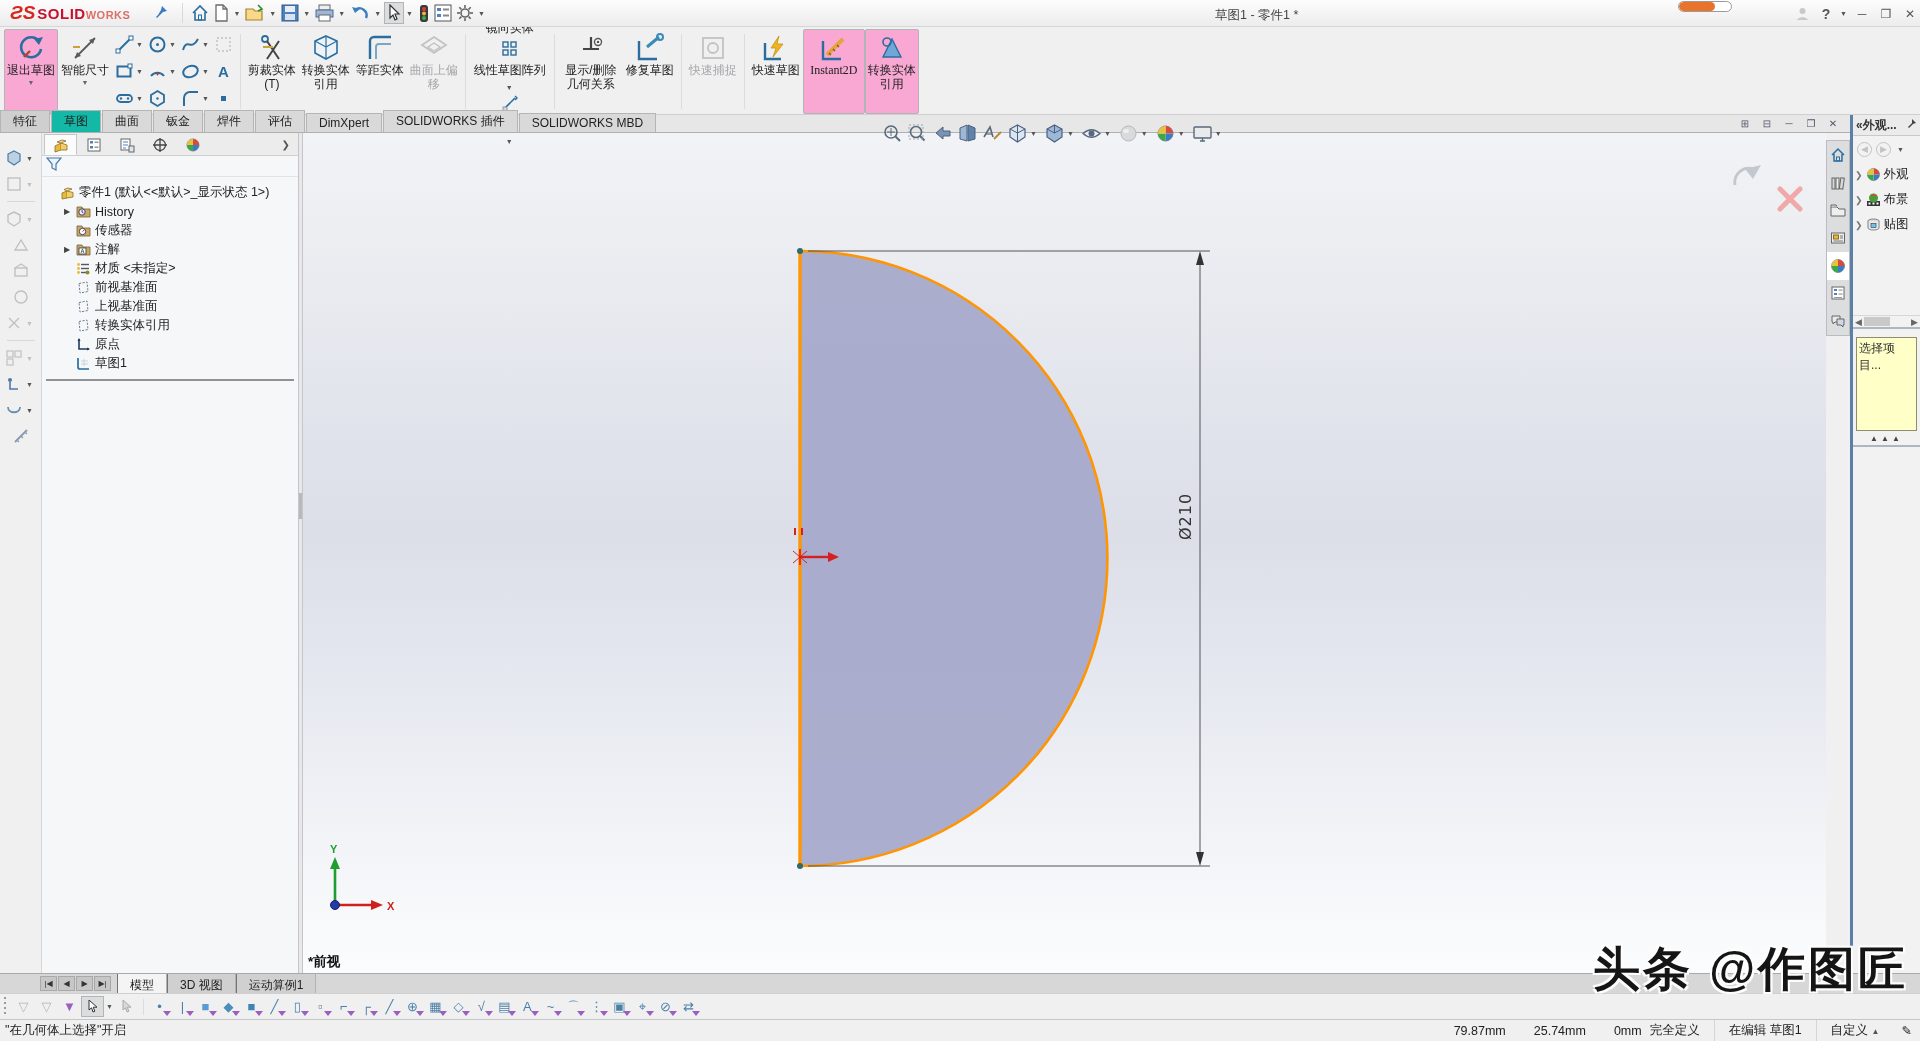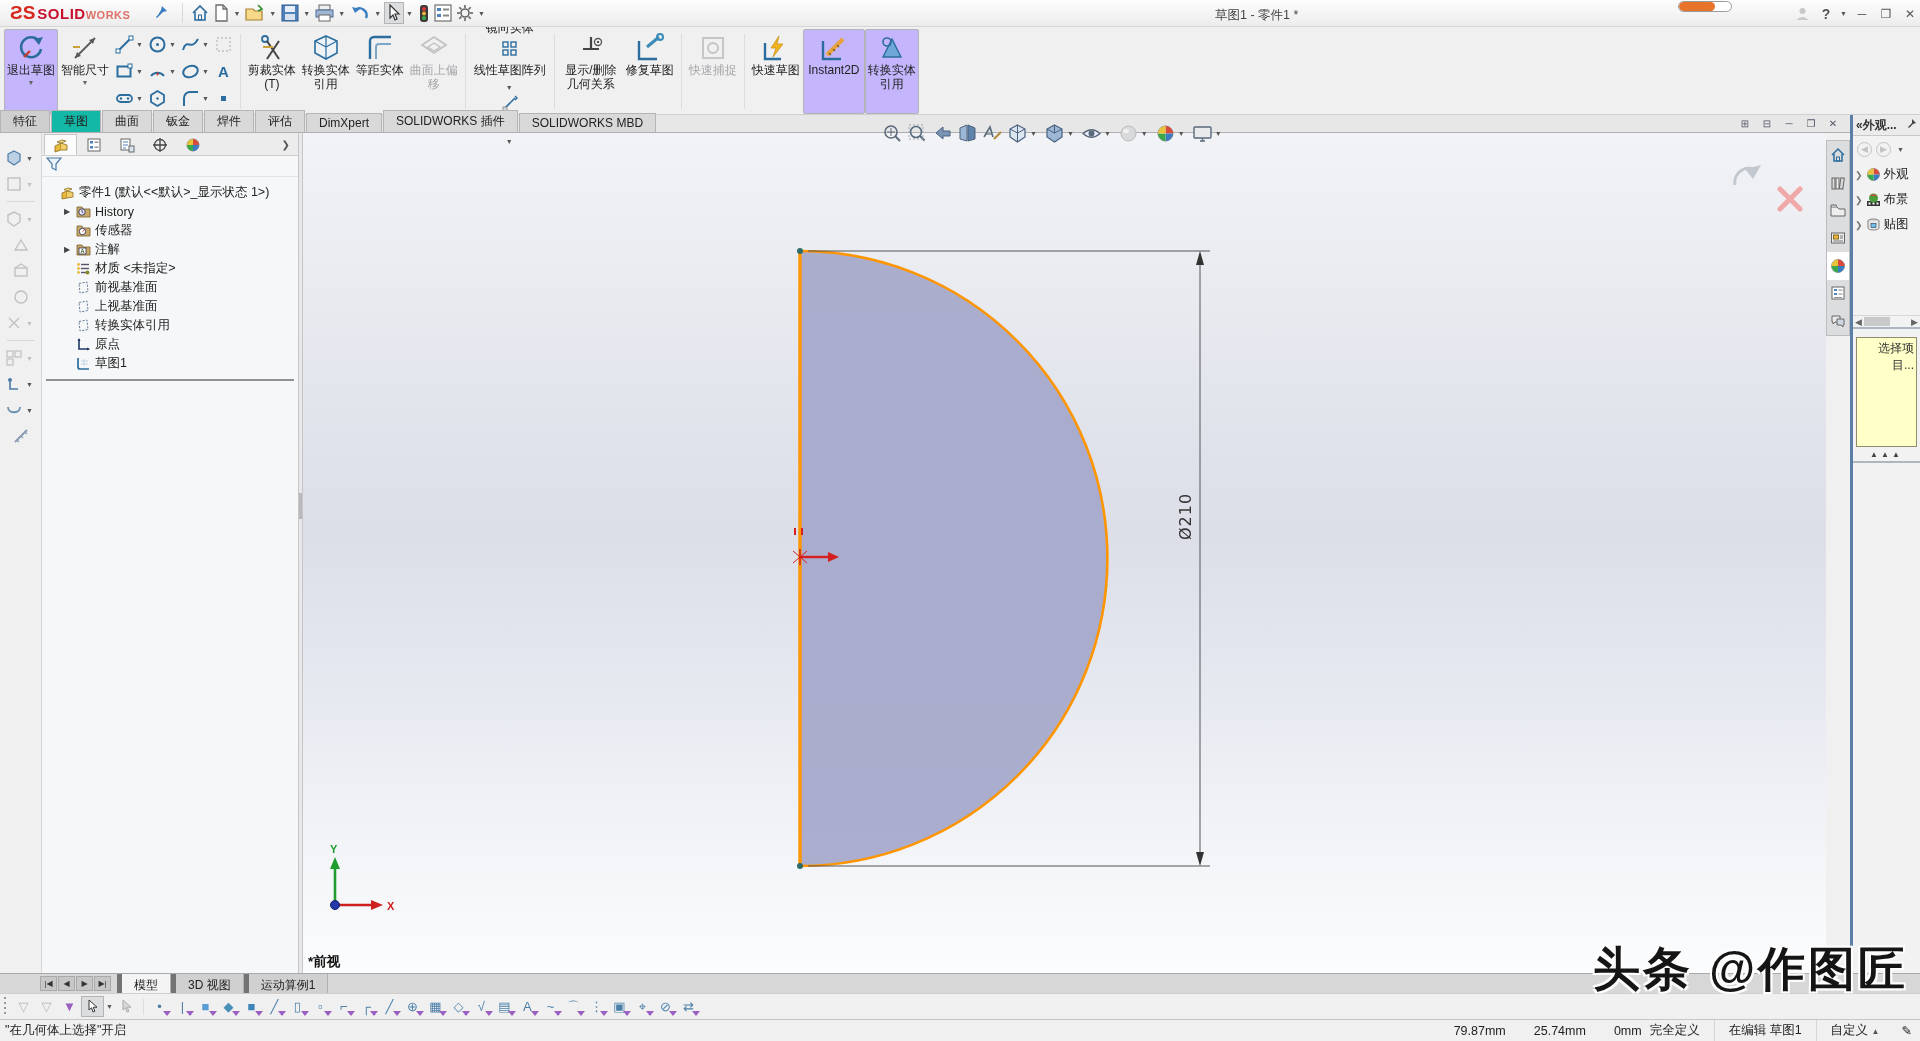--- a/index.html
+++ b/index.html
@@ -5,21 +5,21 @@
   * { box-sizing: border-box; margin:0; padding:0; }
   html,body { width:1920px; height:1041px; overflow:hidden; }
   body { font-family:"Liberation Sans",sans-serif; font-size:12px; color:#222;
          background:#f0f0f1; position:relative; }
 
   
   .titlebar { position:absolute; top:0; left:0; right:0; height:27px;
     background:linear-gradient(#fdfdfd,#ececed); border-bottom:1px solid #d6d6d6;
     display:flex; align-items:center; z-index:40; }
   .logo { display:flex; align-items:baseline; padding:0 16px 0 10px; white-space:nowrap; }
-  .logo-ss { color:#d6281e; font-weight:bold; font-size:19px; margin-right:2px;}
+  .logo-ss { color:#d6281e; font-weight:bold; font-style:italic; font-size:19px; margin-right:2px;}
   .logo-solid { color:#c8102e; font-weight:bold; font-size:15px; letter-spacing:.5px;}
   .logo-works { color:#dd7068; font-weight:bold; font-size:11px; letter-spacing:.5px;}
   .menubar { display:flex; }
   .menu-item { padding:5px 9px; font-size:12.5px; cursor:default; }
   .pinbtn { margin:0 8px; }
   .tb-sep { width:1px; height:20px; background:#d8d8d8; margin:0 6px; }
   .qat { display:flex; align-items:center; }
   .qat-btn { display:flex; align-items:center; padding:1px; border:1px solid transparent; }
   .qat-btn.pressed { background:#dcdddf; border-color:#b3b4b6; }
   .dd { font-size:7px; color:#555; margin:0 3px 0 2px; }
@@ -38,21 +38,21 @@
     font-size:12px; color:#555; }
   .helpq { font-size:14px; color:#555; font-weight:bold; }
 
   
   .ribbon { position:absolute; top:27px; left:0; right:0; height:88px; background:#f0f0f1;
     border-bottom:1px solid #cfcfcf; display:flex; align-items:stretch; padding:2px 0 0 4px; z-index:30;}
   .vsep { width:1px; background:#dcdcdd; margin:5px 4px; }
   .bigbtn { width:54px; display:flex; flex-direction:column; align-items:center;
     padding:3px 1px 0; border:1px solid transparent; border-radius:2px; font-size:12px;
     line-height:1.15; text-align:center; }
-  .bigbtn.pressed { background:#c4b5fd; border-color:#b3b4b6; }
+  .bigbtn.pressed { background:#f9a8d4; border-color:#b3b4b6;font-family:Liberation Serif, serif; }
   .bigbtn.disabled { color:#a6a7a9; }
   .bigbtn .bicon { width:30px; height:30px; margin-bottom:1px; flex:none; }
   .bigbtn .ddn { font-size:7px; color:#666; margin-top:1px;}
   .sketchgrid { display:grid; grid-template-columns:repeat(4,auto); grid-auto-rows:27px;
     align-items:center; padding:2px 2px 0; }
   .sgitem { display:flex; align-items:center; padding:0 1px; }
   .sic { width:19px; height:19px; flex:none; }
   .mgroup { display:flex; flex-direction:column; justify-content:center; gap:4px;
     font-size:12px; padding:0 4px; white-space:nowrap; }
   .mrow { display:flex; align-items:center; gap:5px;flex-direction:column; }
@@ -122,32 +122,32 @@
     color:#333; padding:0 3px; background:#ebebec; border-bottom:1px solid #c9c9c9; gap:2px; white-space:nowrap; overflow:hidden;}
   .tp-nav { height:26px; display:flex; align-items:center; gap:4px; padding:0 4px; }
   .navcirc { width:15px; height:15px; border-radius:50%; border:1px solid #c3c3c4; color:#c3c3c4;
     font-size:9px; display:flex; align-items:center; justify-content:center; }
   .tp-item { height:25px; display:flex; align-items:center; gap:3px; padding-left:2px; font-size:12.5px; white-space:nowrap; overflow:hidden;}
   .tp-item .chev { color:#777; font-size:9px; }
   .tp-item svg { width:15px; height:15px; flex:none;}
   .tp-scroll { margin-top:78px; height:14px; display:flex; align-items:center; gap:2px; padding:0 2px;
     border-top:1px solid #d7d7d8; border-bottom:2px solid #aeb6c2; color:#666; font-size:9px;}
   .tp-thumb { flex:0 0 26px; height:9px; background:#c9c9ca; }
-  .tp-note { background:#ffffc8; border:1px solid #8e8e6e; margin:8px 3px 3px; height:110px;
-    font-size:12px; padding:2px; color:#333;text-align:right; }
+  .tp-note { background:#ffffc8; border:1px solid #8e8e6e; margin:8px 3px 3px; height:94px;
+    font-size:12px; padding:2px; color:#333; }
   .tp-grip { text-align:center; font-size:8px; color:#444; letter-spacing:3px;
     border-bottom:2px solid #aeb6c2; padding-bottom:2px; }
 
   
   .bottomtabs { position:absolute; left:0; right:0; top:973px; height:20px; background:#d7d7d8;
     border-top:1px solid #a9a9aa; display:flex; align-items:stretch; z-index:30; }
   .navbtns { display:flex; align-items:center; gap:1px; padding:0 6px 0 40px; }
   .navb { width:17px; height:15px; background:#c7c7c8; border:1px solid #a9a9aa; color:#333;
     font-size:8px; display:flex; align-items:center; justify-content:center; }
-  .btab { padding:3px 12px 0; border-right:1px solid #b2b2b3; border-left:5px solid #737373;
+  .btab { padding:3px 12px 0; border-right:1px solid #b2b2b3; border-left:1px solid #737373;
     background:#d0d0d1; font-size:12px; white-space:nowrap; }
   .btab.active { background:#f4f4f5; }
   .filterbar { position:absolute; left:0; right:0; top:993px; height:26px; background:#f0f0f1;
     border-top:1px solid #cfcfcf; display:flex; align-items:center; padding-left:2px; z-index:30;}
   .dragdots { width:7px; height:20px; margin-right:3px;
     background:repeating-linear-gradient(#9a9a9a 0 2px, transparent 2px 5px); background-size:2px 100%;
     background-position:2px 0; background-repeat:no-repeat; }
   .fic { width:23px; height:21px; position:relative; display:flex; align-items:center;
     justify-content:center; color:#4a7fa8; font-size:13px; flex:none;}
   .fic.gray { color:#b5b5b6; }

